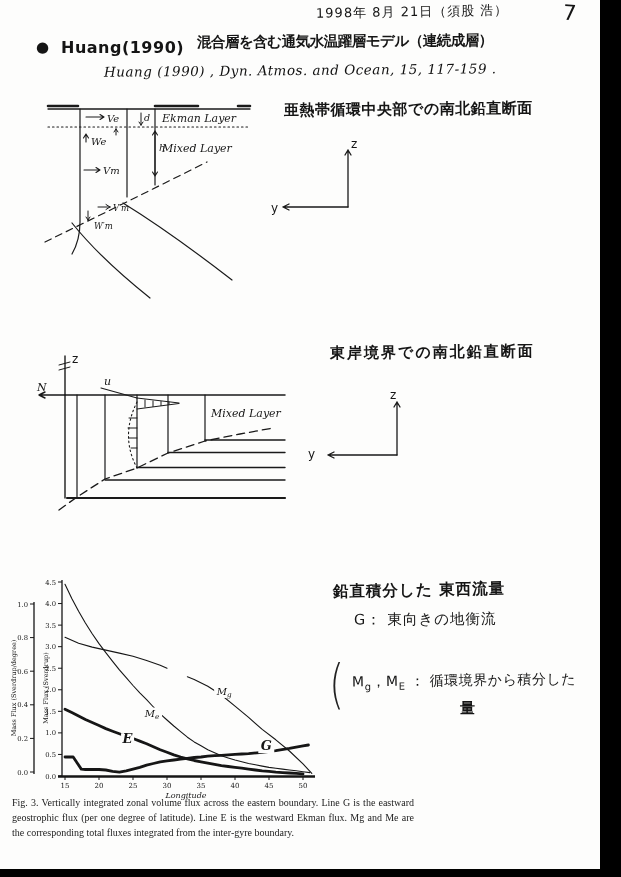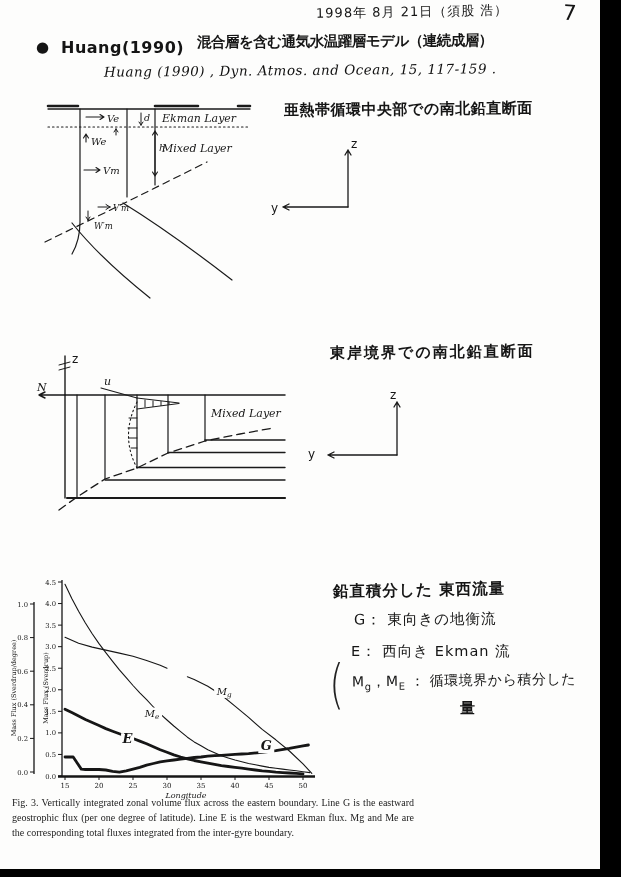--- a/index.html
+++ b/index.html
@@ -182,21 +182,20 @@
       <rect x="206.11999999999998" y="115.95111111111112" width="20" height="12" fill="#fdfdfc"></rect>
       <text x="216.11999999999998" y="124.95111111111112" text-anchor="middle" font-size="10" font-style="italic" font-family="&quot;DejaVu Serif&quot;,serif" font-weight="normal">M<tspan dy="2.5" font-size="7.199999999999999">g</tspan></text>
       <rect x="113.06" y="163.23555555555555" width="13" height="13" fill="#fdfdfc"></rect>
       <text x="119.56" y="173.23555555555555" text-anchor="middle" font-size="13" font-style="italic" font-family="&quot;DejaVu Serif&quot;,serif" font-weight="bold">E</text>
       <rect x="250.27999999999997" y="170.13333333333333" width="16" height="13" fill="#fdfdfc"></rect>
       <text x="258.28" y="180.13333333333333" text-anchor="middle" font-size="13" font-style="italic" font-family="&quot;DejaVu Serif&quot;,serif" font-weight="bold">G</text>
     </svg>
 
   <div class="abs hw note-head">鉛直積分した 東西流量</div>
   <div class="abs hw note-g">G： 東向きの地衡流</div>
-  <div class="abs hw note-e">E： 西向き Ekman 流</div>
   <div class="abs hw paren paren-open">(</div>
   <div class="abs hw note-m1">
     <span>M</span><sub>g</sub><span>，</span><span>M</span><sub>E</sub><span> ： </span><span>循環境界から積分した</span>
   </div>
   <div class="abs hw note-m2">量</div>
   <div class="abs hw paren paren-close">)</div>
 
   <div class="abs fig-caption">Fig. 3. Vertically integrated zonal volume flux across the eastern boundary. Line G is the eastward geostrophic flux (per one degree of latitude). Line E is the westward Ekman flux. Mg and Me are the corresponding total fluxes integrated from the inter-gyre boundary.</div>
 
   <div class="abs strip-right"></div>

